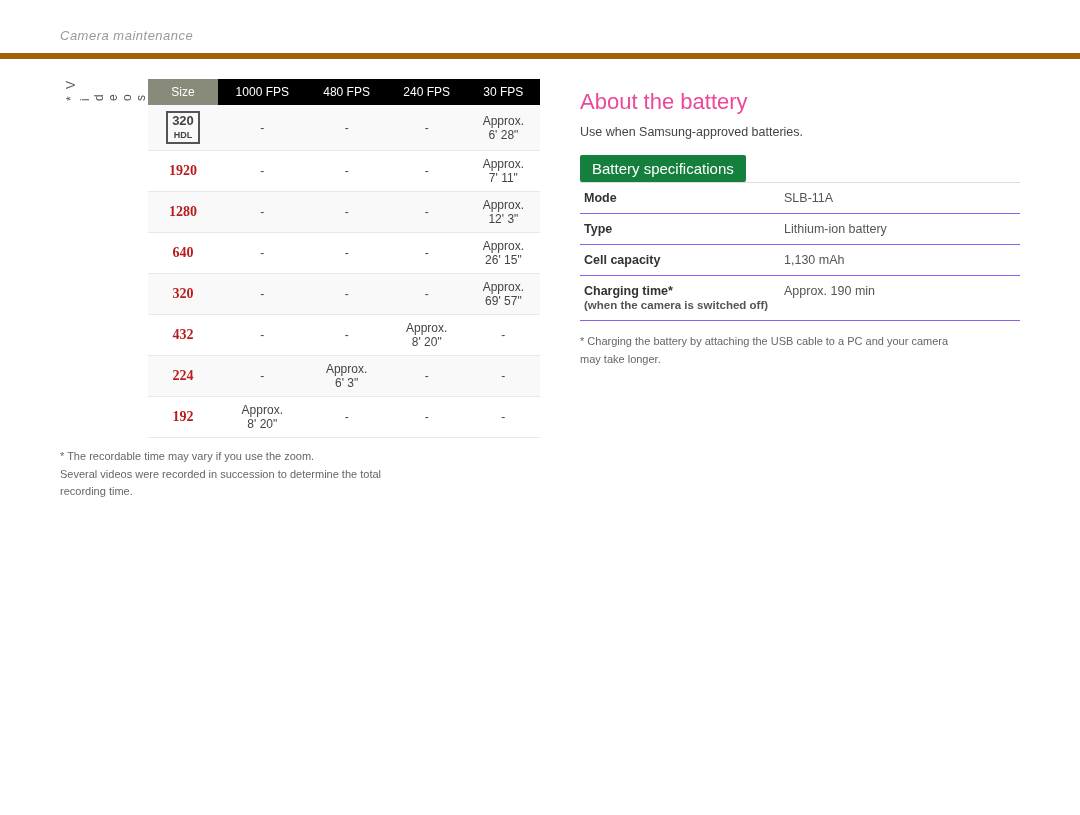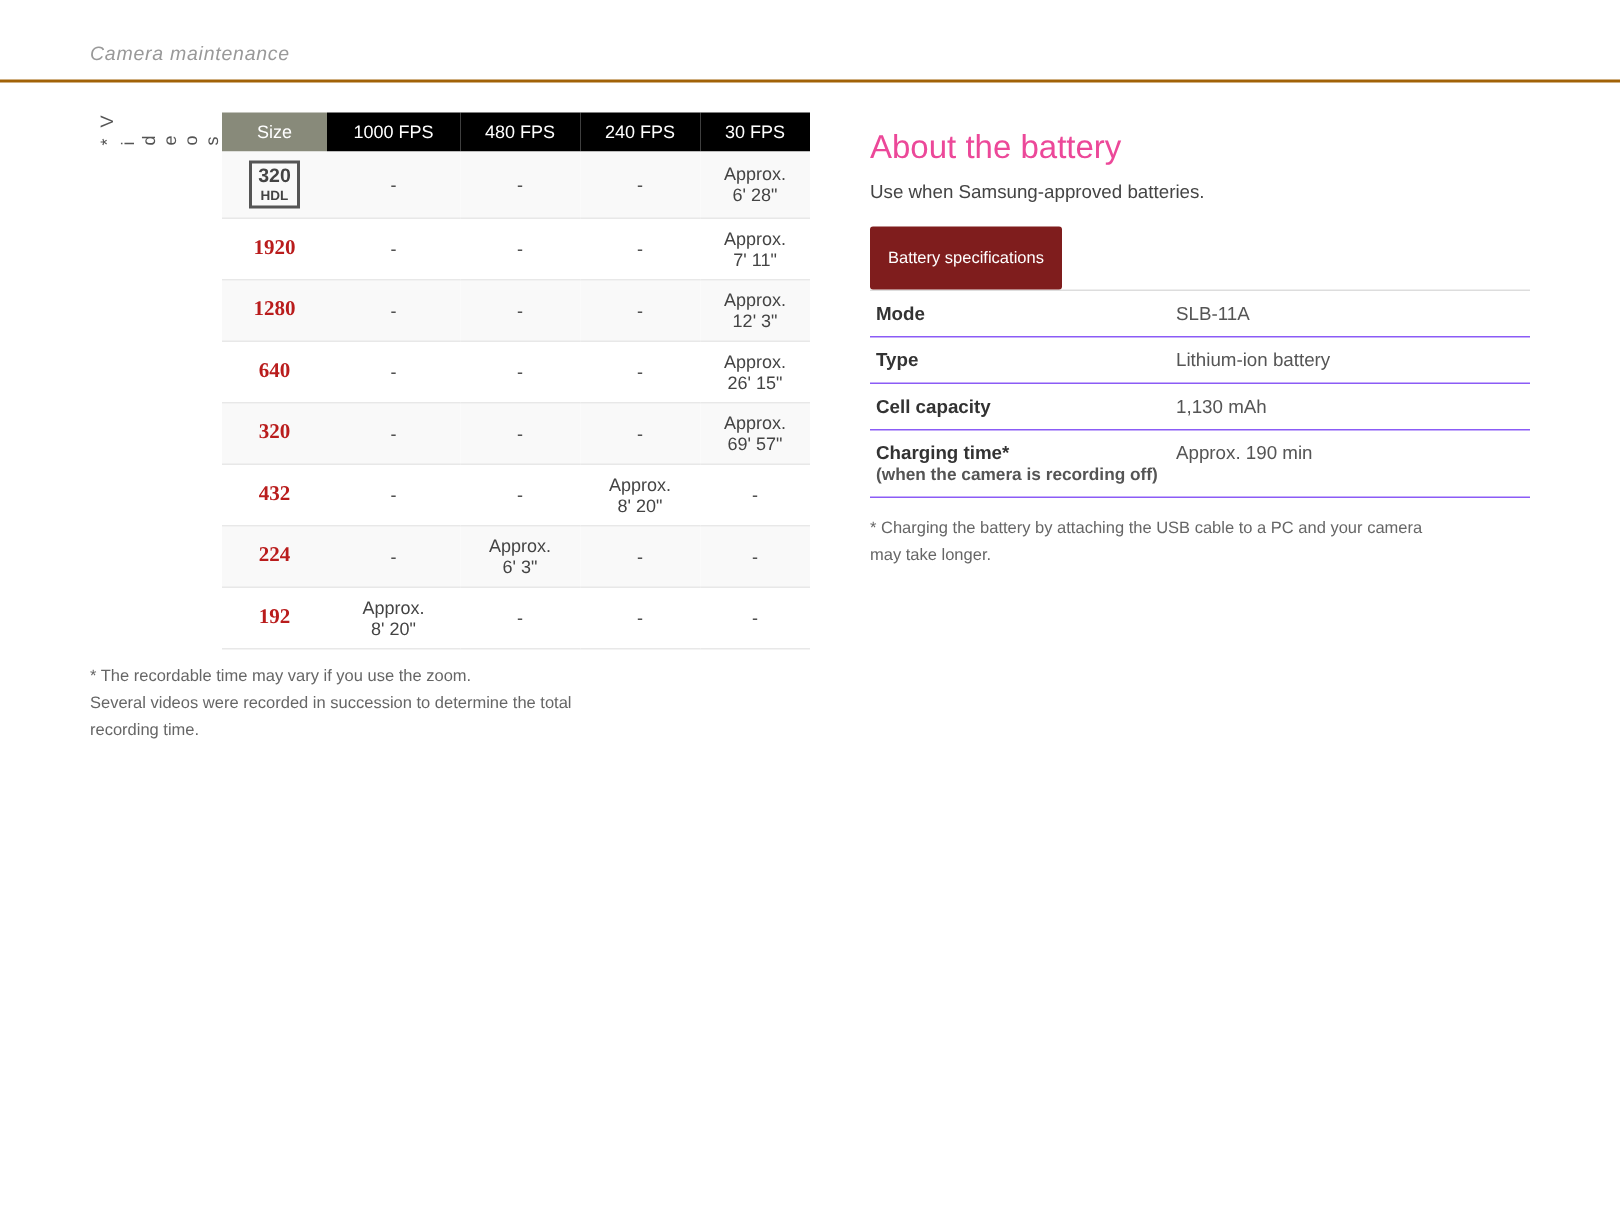--- a/index.html
+++ b/index.html
@@ -16,21 +16,21 @@
     .page-container {
       width: 1080px;
       height: 815px;
       position: relative;
       padding: 0;
     }
 
     
     .header-section {
       padding: 28px 60px 10px 60px;
-      border-bottom: 2px solid #a16207;
+      border-bottom: 6px solid #a16207;
       margin-bottom: 0;
     }
 
     .section-title {
       font-size: 13px;
       color: #999;
       font-style: italic;
       letter-spacing: 0.5px;
     }
 
@@ -133,24 +133,24 @@
       margin-top: 10px;
     }
 
     .battery-subtitle {
       font-size: 12.5px;
       color: #444;
       margin-bottom: 16px;
     }
 
     .battery-specs-header {
-      background: #7f1d1d;
+      background: #15803d;
       color: #fff;
-      padding: 15px 12px;
-      font-size: 11px;
+      padding: 5px 12px;
+      font-size: 15px;
       display: inline-block;
       margin-bottom: 0;
       border-radius: 2px;
     }
 
     .specs-table {
       width: 100%;
       border-collapse: collapse;
       margin-top: 0;
       font-size: 12.5px;
@@ -310,21 +310,21 @@
             </tr>
             <tr>
               <td style="white-space: pre-line;">Type</td>
               <td>Lithium-ion battery</td>
             </tr>
             <tr>
               <td style="white-space: pre-line;">Cell capacity</td>
               <td>1,130 mAh</td>
             </tr>
             <tr>
-              <td style="white-space: pre-line;"><span style="font-weight:bold;">Charging time*</span><br><span style="font-size:11.5px;color:#555;">(when the camera is recording off)</span></td>
+              <td style="white-space: pre-line;"><span style="font-weight:bold;">Charging time*</span><br><span style="font-size:11.5px;color:#555;">(when the camera is switched off)</span></td>
               <td>Approx. 190 min</td>
             </tr>
           </tbody>
       </table>
       <p class="battery-note" id="battery-note-text">* Charging the battery by attaching the USB cable to a PC and your camera<br>  may take longer.</p>
     </div>
 
   </div>
 
 

